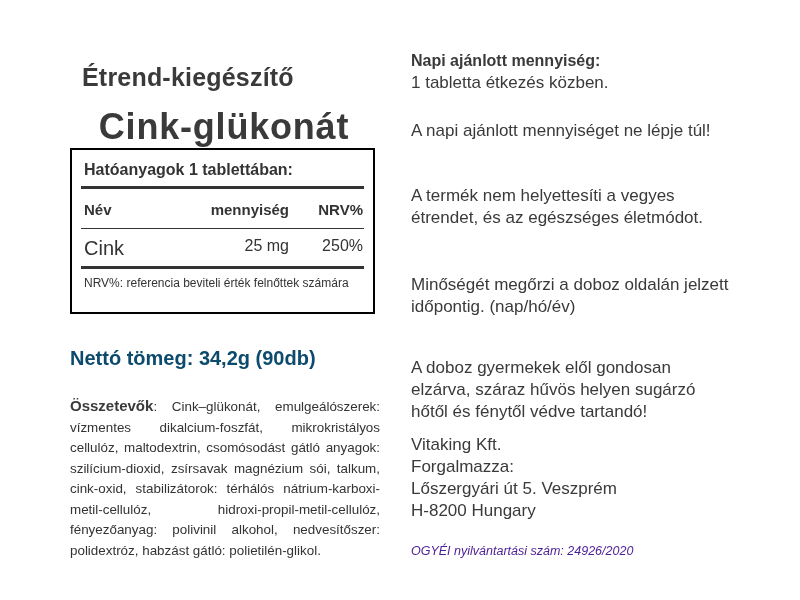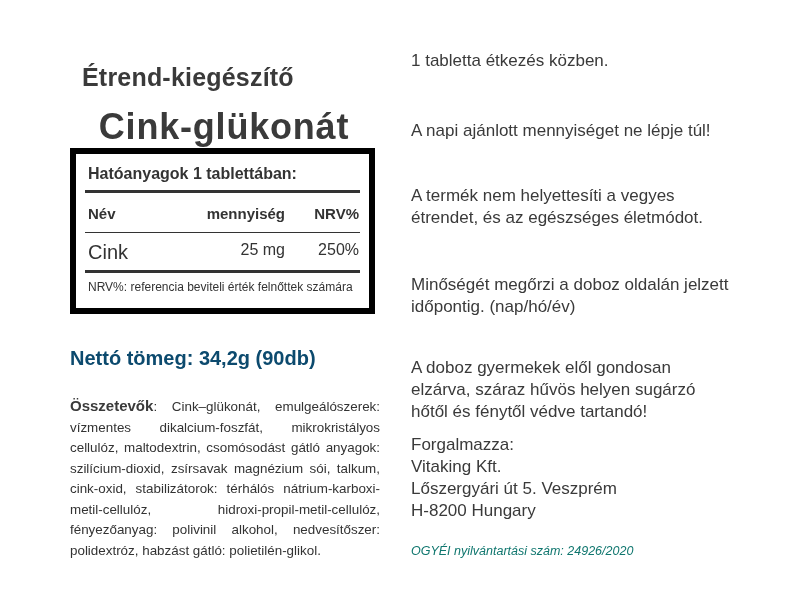--- a/index.html
+++ b/index.html
@@ -7,40 +7,40 @@
     width: 800px; height: 600px; background: #ffffff; position: relative; overflow: hidden;
     font-family: "Liberation Sans", sans-serif; color: #333333;
   }
   .left { position: absolute; left: 70px; top: 48px; width: 310px; }
 
   .title1 { font-weight: bold; font-size: 25px; line-height: 34px; color: #3a3a3a; letter-spacing: 0.2px; margin: 12px; }
   .title2 { font-weight: bold; font-size: 36px; line-height: 42px; color: #3a3a3a; letter-spacing: 0.8px; margin: 0 0 0 -2px; text-align: center; }
 
   .nutri {
     position: absolute; left: 70px; top: 148px; width: 305px; height: 166px;
-    border: 6px solid #000000; box-sizing: border-box;
+    border: 2px solid #000000; box-sizing: border-box;
   }
   .nutri-head { font-weight: bold; font-size: 16px; color: #333; position: absolute; left: 12px; top: 11px; }
   .rule-thick { position: absolute; left: 9px; right: 9px; height: 3px; background: #333; }
   .rule-thin { position: absolute; left: 9px; right: 9px; height: 1px; background: #333; }
   .cell { position: absolute; font-size: 15px; color: #333; }
   .cell.b { font-weight: bold; }
   .note { position: absolute; left: 12px; top: 126px; width: 280px; font-size: 12px; line-height: 15px; color: #333; }
 
   .net { position: absolute; left: 70px; top: 347px; font-weight: bold; font-size: 20px; color: #0c4a6e; }
 
   .ingr {
     position: absolute; left: 70px; top: 396px; width: 310px;
     font-size: 13.4px; line-height: 20.5px; color: #333; text-align: justify;
   }
   .ingr .lbl { font-weight: bold; font-size: 15px; color: #3a3a3a; }
 
   .p { font-size: 17px; line-height: 22px; color: #3a3a3a; margin: 0; position: absolute; left: 411px; width: 320px; }
   .p .b { font-weight: bold; font-size: 16px; }
-  .ogyei { position: absolute; left: 411px; top: 544px; font-size: 12.5px; font-style: italic; color: #0f766e; }
+  .ogyei { position: absolute; left: 411px; top: 544px; font-size: 12.5px; font-style: italic; color: #4c1d95; }
 </style>
 </head>
 <body>
 
 <div class="left">
   <div class="title1">Étrend-kiegészítő</div>
   <div class="title2">Cink-glükonát</div>
 </div>
 
 <div class="nutri">
@@ -57,28 +57,29 @@
   </div>
   <div class="rule-thick" style="top:116px;"></div>
   <div class="note">NRV%: referencia beviteli érték felnőttek számára</div>
 </div>
 
 <div class="net">Nettó tömeg: 34,2g (90db)</div>
 
 <div class="ingr"><span class="lbl">Összetevők</span><span>: Cink–glükonát, emulgeálószerek: vízmentes dikalcium-foszfát, mikrokristályos cellulóz, maltodextrin, csomósodást gátló anyagok: szilícium-dioxid, zsírsavak magnézium sói, talkum, cink-oxid, stabilizátorok: térhálós nátrium-karboxi-metil-cellulóz, hidroxi-propil-metil-cellulóz, fényezőanyag: polivinil alkohol, nedvesítőszer: polidextróz, habzást gátló: polietilén-glikol.</span></div>
 
 <div class="p" style="top:50px;">
+  <div class="b">Napi ajánlott mennyiség:</div>
   <div>1 tabletta étkezés közben.</div>
 </div>
 
 <div class="p" style="top:120px; width:300px;">A napi ajánlott mennyiséget ne lépje túl!</div>
 <div class="p" style="top:185px; width:315px;">A termék nem helyettesíti a vegyes étrendet, és az egészséges életmódot.</div>
 <div class="p" style="top:274px;">Minőségét megőrzi a doboz oldalán jelzett időpontig. (nap/hó/év)</div>
 <div class="p" style="top:357px; width:315px;">A doboz gyermekek elől gondosan elzárva, száraz hűvös helyen sugárzó hőtől és fénytől védve tartandó!</div>
 
 <div class="p" style="top:434px;">
+  <div>Vitaking Kft.</div>
   <div>Forgalmazza:</div>
-  <div>Vitaking Kft.</div>
   <div>Lőszergyári út 5. Veszprém</div>
   <div>H-8200 Hungary</div>
 </div>
 
 <div class="ogyei">OGYÉI nyilvántartási szám: 24926/2020</div>
 
 </body></html>

